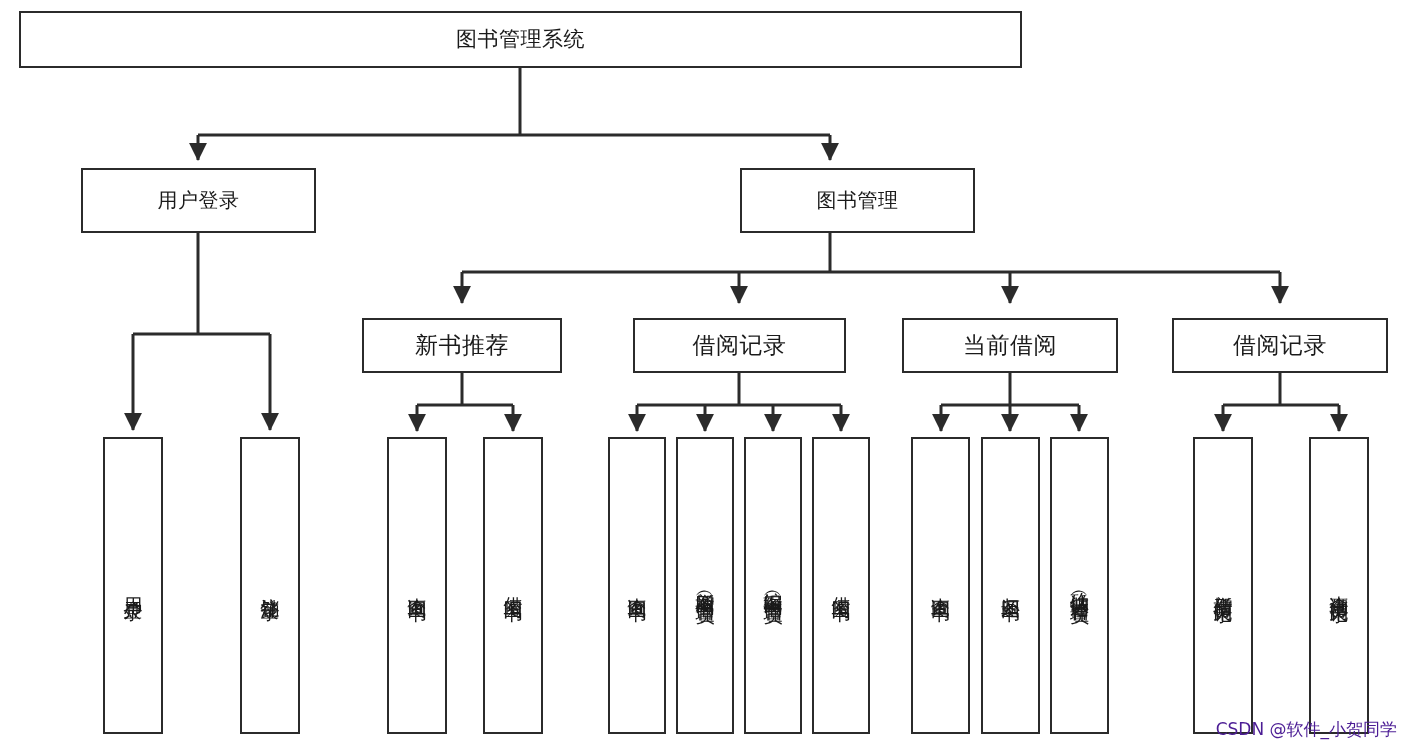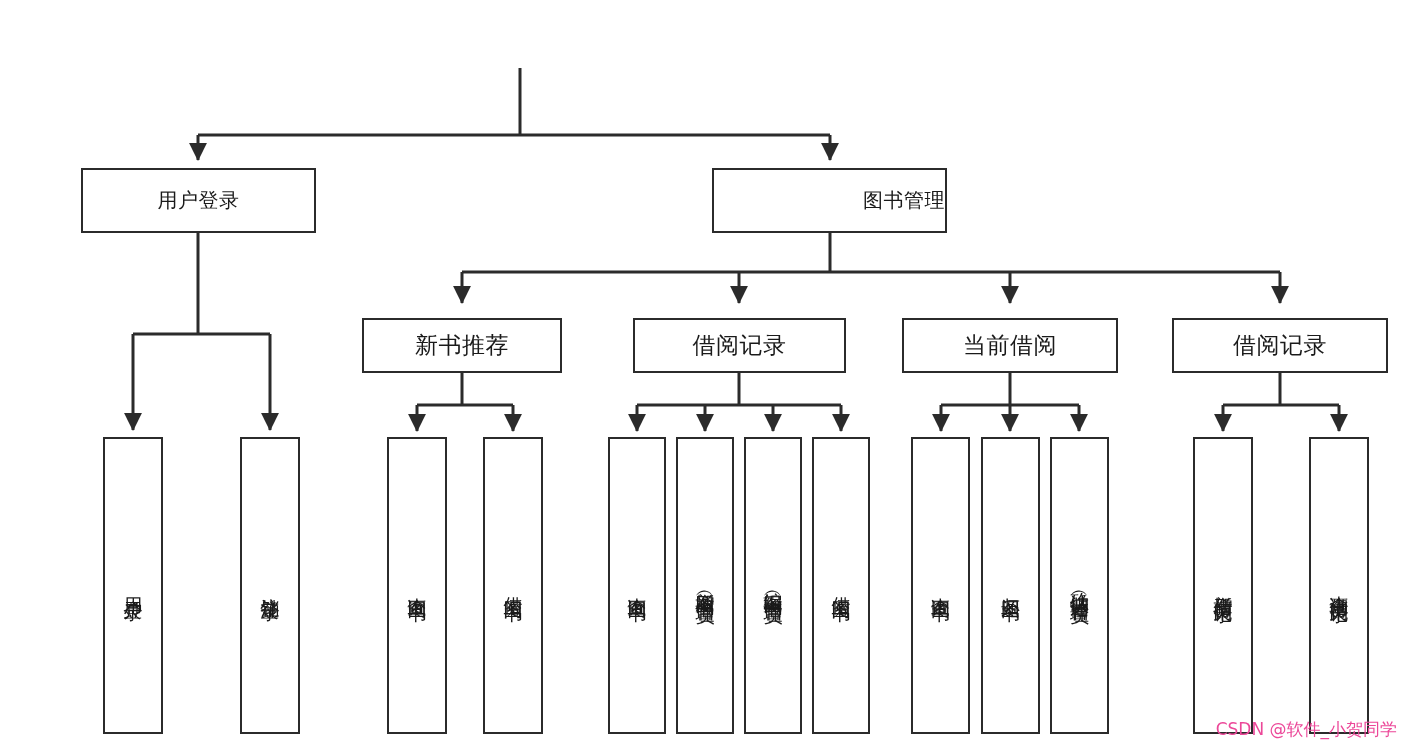--- a/index.html
+++ b/index.html
@@ -58,21 +58,21 @@
     font-size: 19px;
     line-height: 1.25;
     letter-spacing: 2px;
     white-space: nowrap;
   }
   .watermark {
     position: absolute;
     right: 8px;
     bottom: 6px;
     font-size: 17px;
-    color: #ec4899;
+    color: #4c1d95;
     white-space: nowrap;
     z-index: 5;
     font-family: "DejaVu Sans", "Liberation Sans", sans-serif;
   }
 </style>
 </head>
 <body>
 
 <div id="canvas">
 
@@ -119,25 +119,28 @@
       <path d="M 1010 405 L 1010 431" marker-end="url(#arrow)"></path>
       <path d="M 1079 405 L 1079 431" marker-end="url(#arrow)"></path>
 
       <path d="M 1280 373 L 1280 405"></path>
       <path d="M 1223 405 L 1339 405"></path>
       <path d="M 1223 405 L 1223 431" marker-end="url(#arrow)"></path>
       <path d="M 1339 405 L 1339 431" marker-end="url(#arrow)"></path>
     </g>
   </svg>
 
+  <div class="node root" style="left:19px; top:11px; width:1003px; height:57px;">
+    <span class="label">图书管理系统</span>
+  </div>
 
   <div class="node l2" style="left:81px; top:168px; width:235px; height:65px;">
     <span class="label">用户登录</span>
   </div>
-  <div class="node l2" style="left:712px; top:168px; width:235px; height:65px;justify-content:flex-end;">
+  <div class="node l2" style="left:740px; top:168px; width:235px; height:65px;">
     <span class="label">图书管理</span>
   </div>
 
   <div class="node l3" style="left:362px; top:318px; width:200px; height:55px;">
     <span class="label">新书推荐</span>
   </div>
   <div class="node l3" style="left:633px; top:318px; width:213px; height:55px;">
     <span class="label">借阅记录</span>
   </div>
   <div class="node l3" style="left:902px; top:318px; width:216px; height:55px;">

